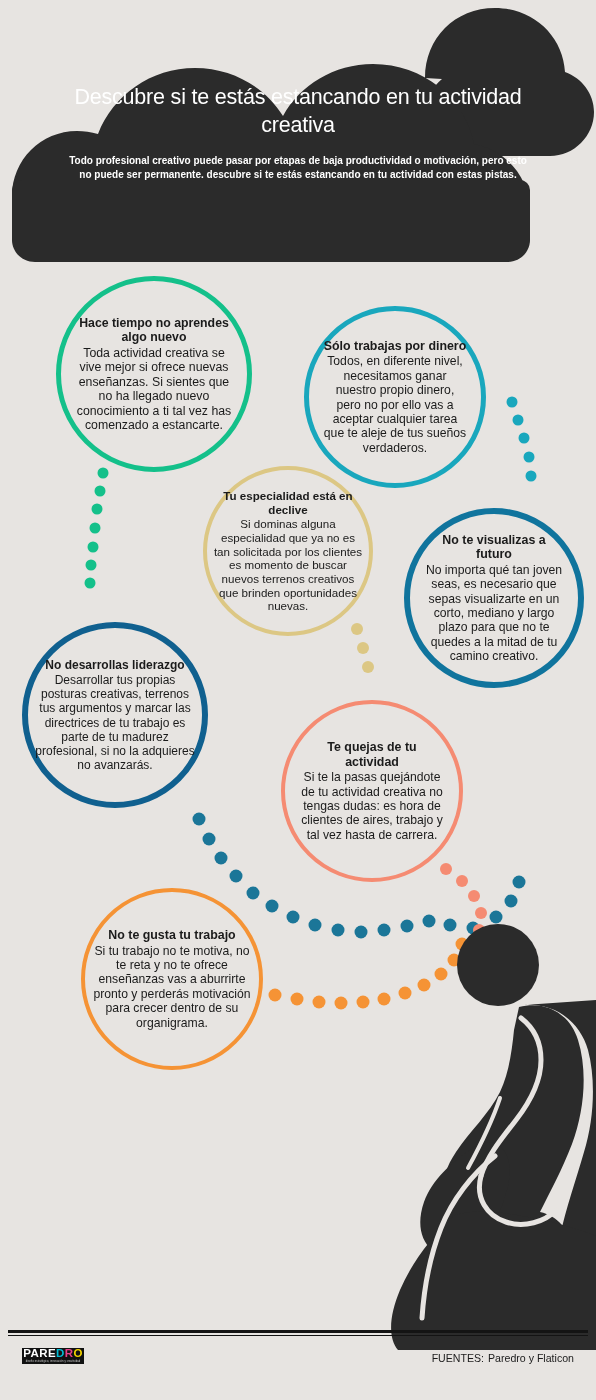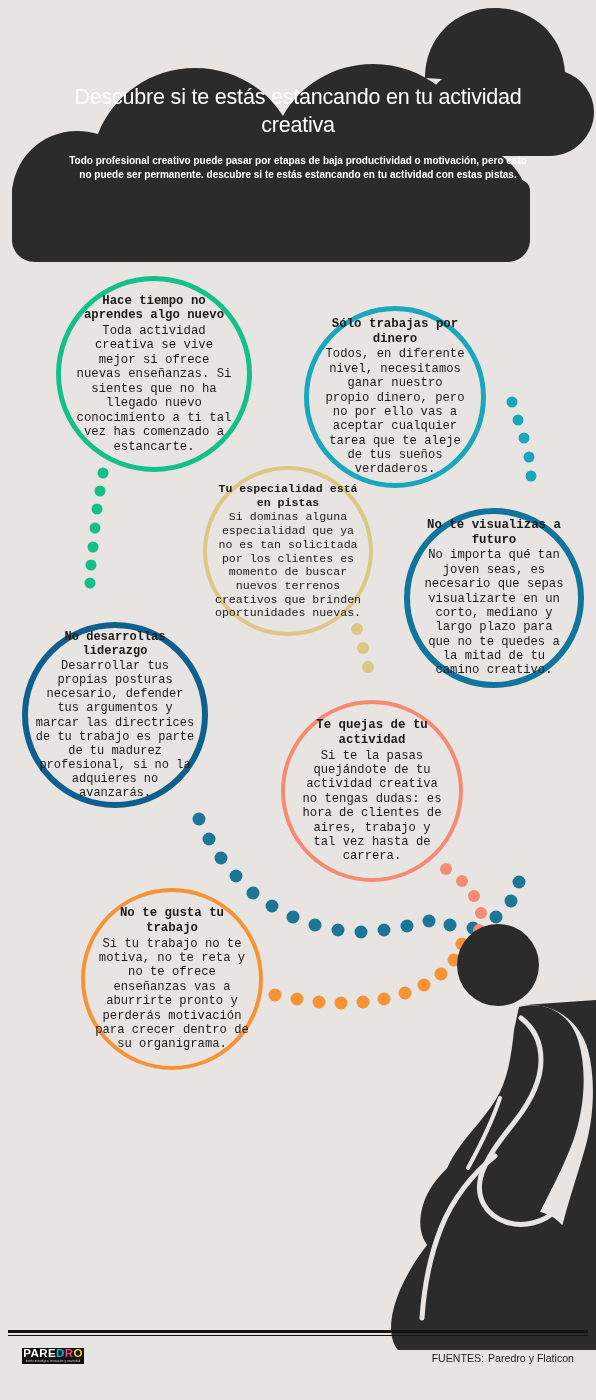--- a/index.html
+++ b/index.html
@@ -47,21 +47,20 @@
     display:flex;
     align-items:center;
     justify-content:center;
     z-index:5;
   }
   .bubble .inner{
     width:84%;
     text-align:center;
     color:#1b1b1b;
     line-height:1.16;
-    font-family:Liberation Mono, monospace;
   }
   .bub-title{
     display:block;
     font-weight:bold;
     font-size:12.4px;
     line-height:1.18;
     margin-bottom:1px;
   }
   .bub-body{
     display:block;
@@ -292,36 +291,36 @@
 
   <div class="bubble" id="b2" style="border-color: rgb(25, 167, 189);">
     <div class="inner">
       <span class="bub-title">Sólo trabajas por dinero</span>
       <span class="bub-body">Todos, en diferente nivel, necesitamos ganar nuestro propio dinero, pero no por ello vas a aceptar cualquier tarea que te aleje de tus sueños verdaderos.</span>
     </div>
   </div>
 
   <div class="bubble" id="b3" style="border-color: rgb(220, 199, 132);">
     <div class="inner">
-      <span class="bub-title">Tu especialidad está en pistas</span>
+      <span class="bub-title">Tu especialidad está en declive</span>
       <span class="bub-body">Si dominas alguna especialidad que ya no es tan solicitada por los clientes es momento de buscar nuevos terrenos creativos que brinden oportunidades nuevas.</span>
     </div>
   </div>
 
   <div class="bubble" id="b4" style="border-color: rgb(16, 116, 157);">
     <div class="inner">
       <span class="bub-title">No te visualizas a futuro</span>
       <span class="bub-body">No importa qué tan joven seas, es necesario que sepas visualizarte en un corto, mediano y largo plazo para que no te quedes a la mitad de tu camino creativo.</span>
     </div>
   </div>
 
   <div class="bubble" id="b5" style="border-color: rgb(16, 96, 143);">
     <div class="inner">
       <span class="bub-title">No desarrollas liderazgo</span>
-      <span class="bub-body">Desarrollar tus propias posturas necesario, defender tus argumentos y marcar las directrices de tu trabajo es parte de tu madurez profesional, si no la adquieres no avanzarás.</span>
+      <span class="bub-body">Desarrollar tus propias posturas creativas, terrenos tus argumentos y marcar las directrices de tu trabajo es parte de tu madurez profesional, si no la adquieres no avanzarás.</span>
     </div>
   </div>
 
   <div class="bubble" id="b6" style="border-color: rgb(245, 139, 114);">
     <div class="inner">
       <span class="bub-title">Te quejas de tu actividad</span>
       <span class="bub-body">Si te la pasas quejándote de tu actividad creativa no tengas dudas: es hora de clientes de aires,  trabajo y tal vez hasta de carrera.</span>
     </div>
   </div>
 

